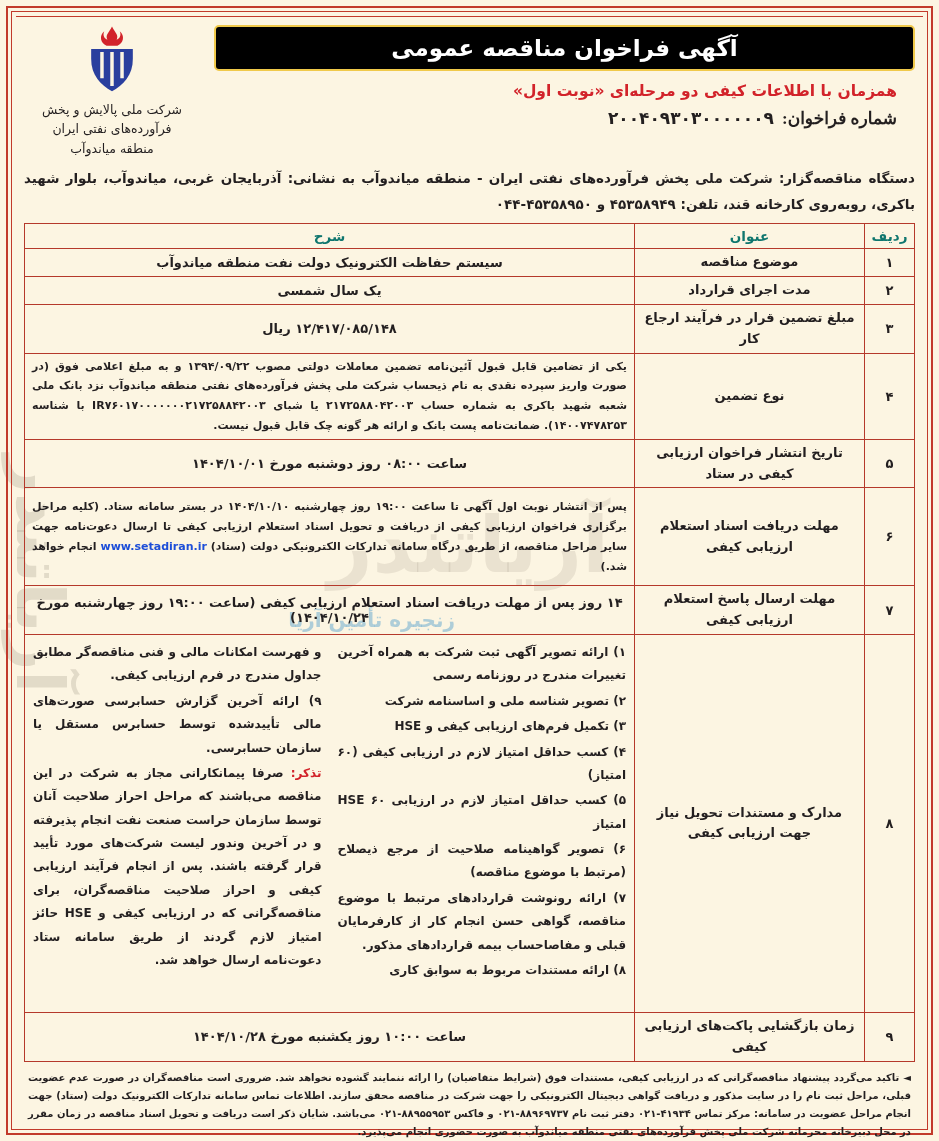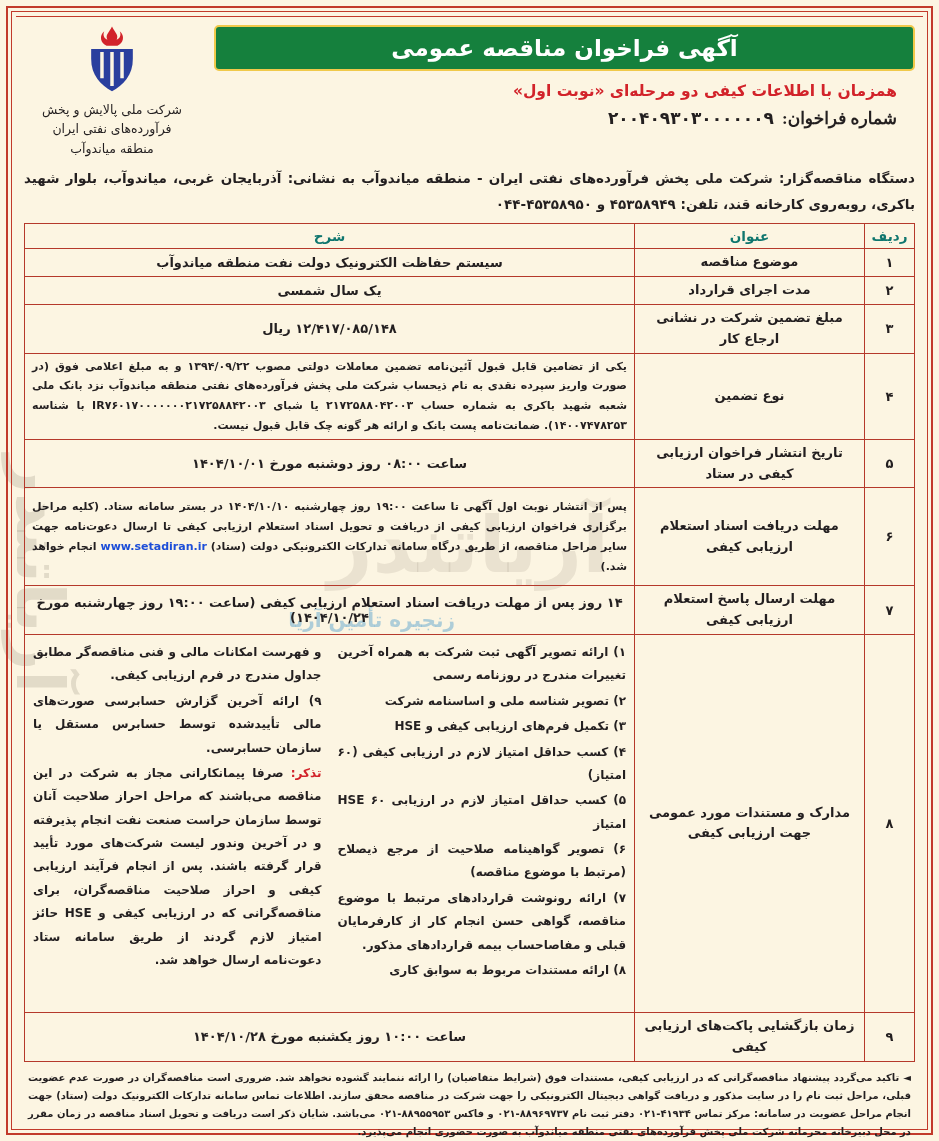--- a/index.html
+++ b/index.html
@@ -13,21 +13,21 @@
   .frame-inner { border:1px solid #c23a2b; height:100%; padding:4px 12px 8px; display:flex; flex-direction:column; position:relative; }
   .top-band {
     height:9px; margin:0 -8px 6px;
     background:repeating-linear-gradient(90deg,#c23a2b 0 7px, rgba(0,0,0,0) 7px 11px);
     border-bottom:1px solid #c23a2b;
   }
   
   .header-row { display:flex; gap:14px; align-items:flex-start; }
   .title-col { flex:1; padding-top:2px; }
   .banner-green {
-    background:#15803d; color:#fff; font-weight:bold; font-size:23px;
+    background:#000000; color:#fff; font-weight:bold; font-size:23px;
     text-align:center; padding:8px 4px; border:2px solid #f0c94a; border-radius:5px;
     letter-spacing:.5px;
   }
   .subtitle { color:#d2232a; font-weight:bold; font-size:15.5px; text-align:right; padding:11px 18px 0; }
   .call-number { font-weight:bold; font-size:17px; text-align:right; padding:8px 18px 0; }
   .call-number .lbl { margin-left:8px;font-family:Liberation Serif, serif; }
   .logo-col { width:176px; text-align:center; display:flex; flex-direction:column; align-items:center; padding-top:2px; }
   .logo-col svg { display:block; }
   .company-lines { margin-top:4px; font-weight:normal; font-size:12.5px; line-height:1.55; }
   .intro { margin-top:8px; font-weight:bold; font-size:13.5px; line-height:1.9; text-align:justify; }
@@ -122,21 +122,21 @@
             <td class="ttl">موضوع مناقصه</td>
             <td class="c">سیستم حفاظت الکترونیک دولت نفت منطقه میاندوآب</td>
           </tr>
           <tr class="h24">
             <td class="num">۲</td>
             <td class="ttl">مدت اجرای قرارداد</td>
             <td class="c">یک سال شمسی</td>
           </tr>
           <tr class="h24">
             <td class="num">۳</td>
-            <td class="ttl">مبلغ تضمین شرکت در نشانی ارجاع کار</td>
+            <td class="ttl">مبلغ تضمین قرار در فرآیند ارجاع کار</td>
             <td class="c">۱۲/۴۱۷/۰۸۵/۱۴۸ ریال</td>
           </tr>
           <tr class="h84">
             <td class="num">۴</td>
             <td class="ttl">نوع تضمین</td>
             <td class="para">یکی از تضامین قابل قبول آئین‌نامه تضمین معاملات دولتی مصوب ۱۳۹۴/۰۹/۲۲ و به مبلغ اعلامی فوق (در صورت واریز سپرده نقدی به نام ذیحساب شرکت ملی پخش فرآورده‌های نفتی منطقه میاندوآب نزد بانک ملی شعبه شهید باکری به شماره حساب ۲۱۷۲۵۸۸۰۴۲۰۰۳ یا شبای IR۷۶۰۱۷۰۰۰۰۰۰۰۲۱۷۲۵۸۸۴۲۰۰۳ با شناسه ۱۴۰۰۷۴۷۸۲۵۳). ضمانت‌نامه پست بانک و ارائه هر گونه چک قابل قبول نیست.</td>
           </tr>
           <tr class="h24">
             <td class="num">۵</td>
             <td class="ttl">تاریخ انتشار فراخوان ارزیابی کیفی در ستاد</td>
@@ -151,21 +151,21 @@
               <span>انجام خواهد شد.)</span>
             </td>
           </tr>
           <tr class="h24">
             <td class="num">۷</td>
             <td class="ttl">مهلت ارسال پاسخ استعلام ارزیابی کیفی</td>
             <td class="c">۱۴ روز پس از مهلت دریافت اسناد استعلام ارزیابی کیفی (ساعت ۱۹:۰۰ روز چهارشنبه مورخ ۱۴۰۴/۱۰/۲۴)</td>
           </tr>
           <tr class="h380">
             <td class="num">۸</td>
-            <td class="ttl">مدارک و مستندات مورد عمومی جهت ارزیابی کیفی</td>
+            <td class="ttl">مدارک و مستندات تحویل نیاز جهت ارزیابی کیفی</td>
             <td class="docs-cell">
               <div class="docs-cols">
                 <div class="docs-col">
                   <p>۱) ارائه تصویر آگهی ثبت شرکت به همراه آخرین تغییرات مندرج در روزنامه رسمی</p>
                   <p>۲) تصویر شناسه ملی و اساسنامه شرکت</p>
                   <p>۳) تکمیل فرم‌های ارزیابی کیفی و HSE</p>
                   <p>۴) کسب حداقل امتیاز لازم در ارزیابی کیفی (۶۰ امتیاز)</p>
                   <p>۵) کسب حداقل امتیاز لازم در ارزیابی HSE ۶۰ امتیاز</p>
                   <p>۶) تصویر گواهینامه صلاحیت از مرجع ذیصلاح (مرتبط با موضوع مناقصه)</p>
                   <p>۷) ارائه رونوشت قراردادهای مرتبط با موضوع مناقصه، گواهی حسن انجام کار از کارفرمایان قبلی و مفاصاحساب بیمه قراردادهای مذکور.</p>

